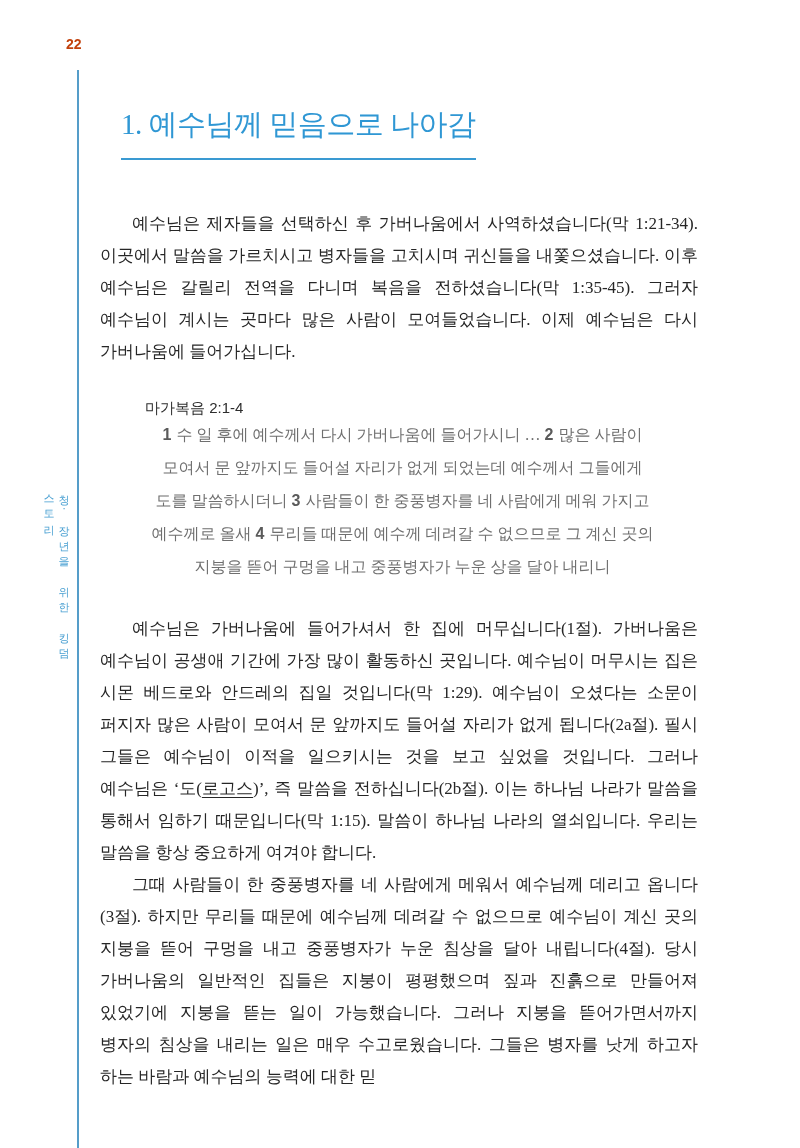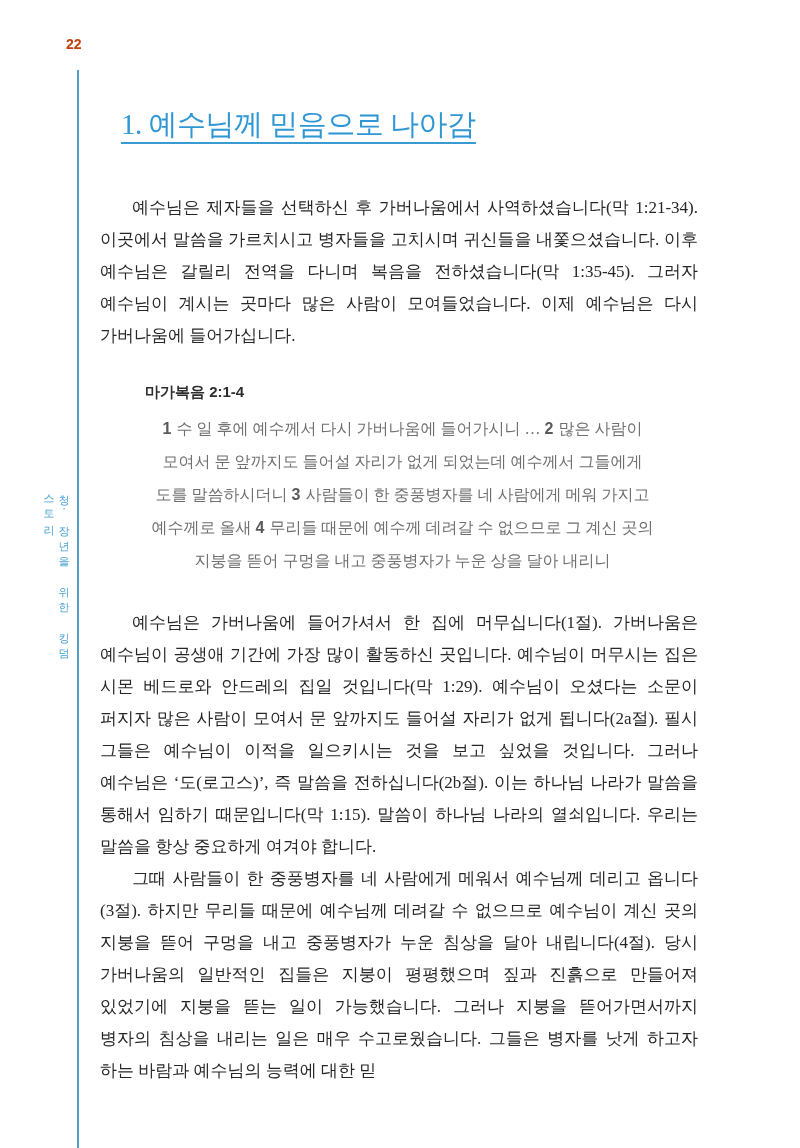--- a/index.html
+++ b/index.html
@@ -48,62 +48,61 @@
 
   h1.chapter-title {
     display: inline-block;
     margin: 0 0 48px 21px;
     font-family: "Liberation Serif", serif;
     font-weight: 500;
     font-size: 29px;
     line-height: 1.25;
     color: #2f97d4;
     border-bottom: 2px solid #3a9ad2;
-    padding-bottom: 0;
+    padding-bottom: 16px;
     letter-spacing: -0.5px;
   }
 
   p.body-p {
     margin: 0;
     font-size: 17px;
     line-height: 32px;
     color: #262626;
     text-align: justify;
     text-indent: 32px;
     word-break: keep-all;
     overflow-wrap: break-word;
   }
 
   .scripture {
     margin: 30px 38px 30px 45px;
   }
   .scripture-ref {
     font-family: "Liberation Sans", sans-serif;
-    font-weight: bold;
+    font-weight: normal;
     font-size: 15px;
     line-height: 20px;
     color: #2d2d2d;
-    margin-bottom: 10px;
   }
   .scripture-text {
     font-size: 16px;
     line-height: 33px;
     color: #6f6f6f;
     text-align: center;
     word-break: keep-all;
   }
   .vnum {
     font-family: "Liberation Sans", sans-serif;
     font-weight: bold;
     color: #5a5a5a;
     margin-right: 5px;
   }
   .verse-text { }
 
-  .u-term { text-underline-offset: 3px; }
+  .u-term { text-decoration: underline; text-underline-offset: 3px; }
 </style>
 </head>
 <body>
 
 <div class="page">
 
   <div class="page-number">22</div>
 
   <div class="v-rule"></div>
 

